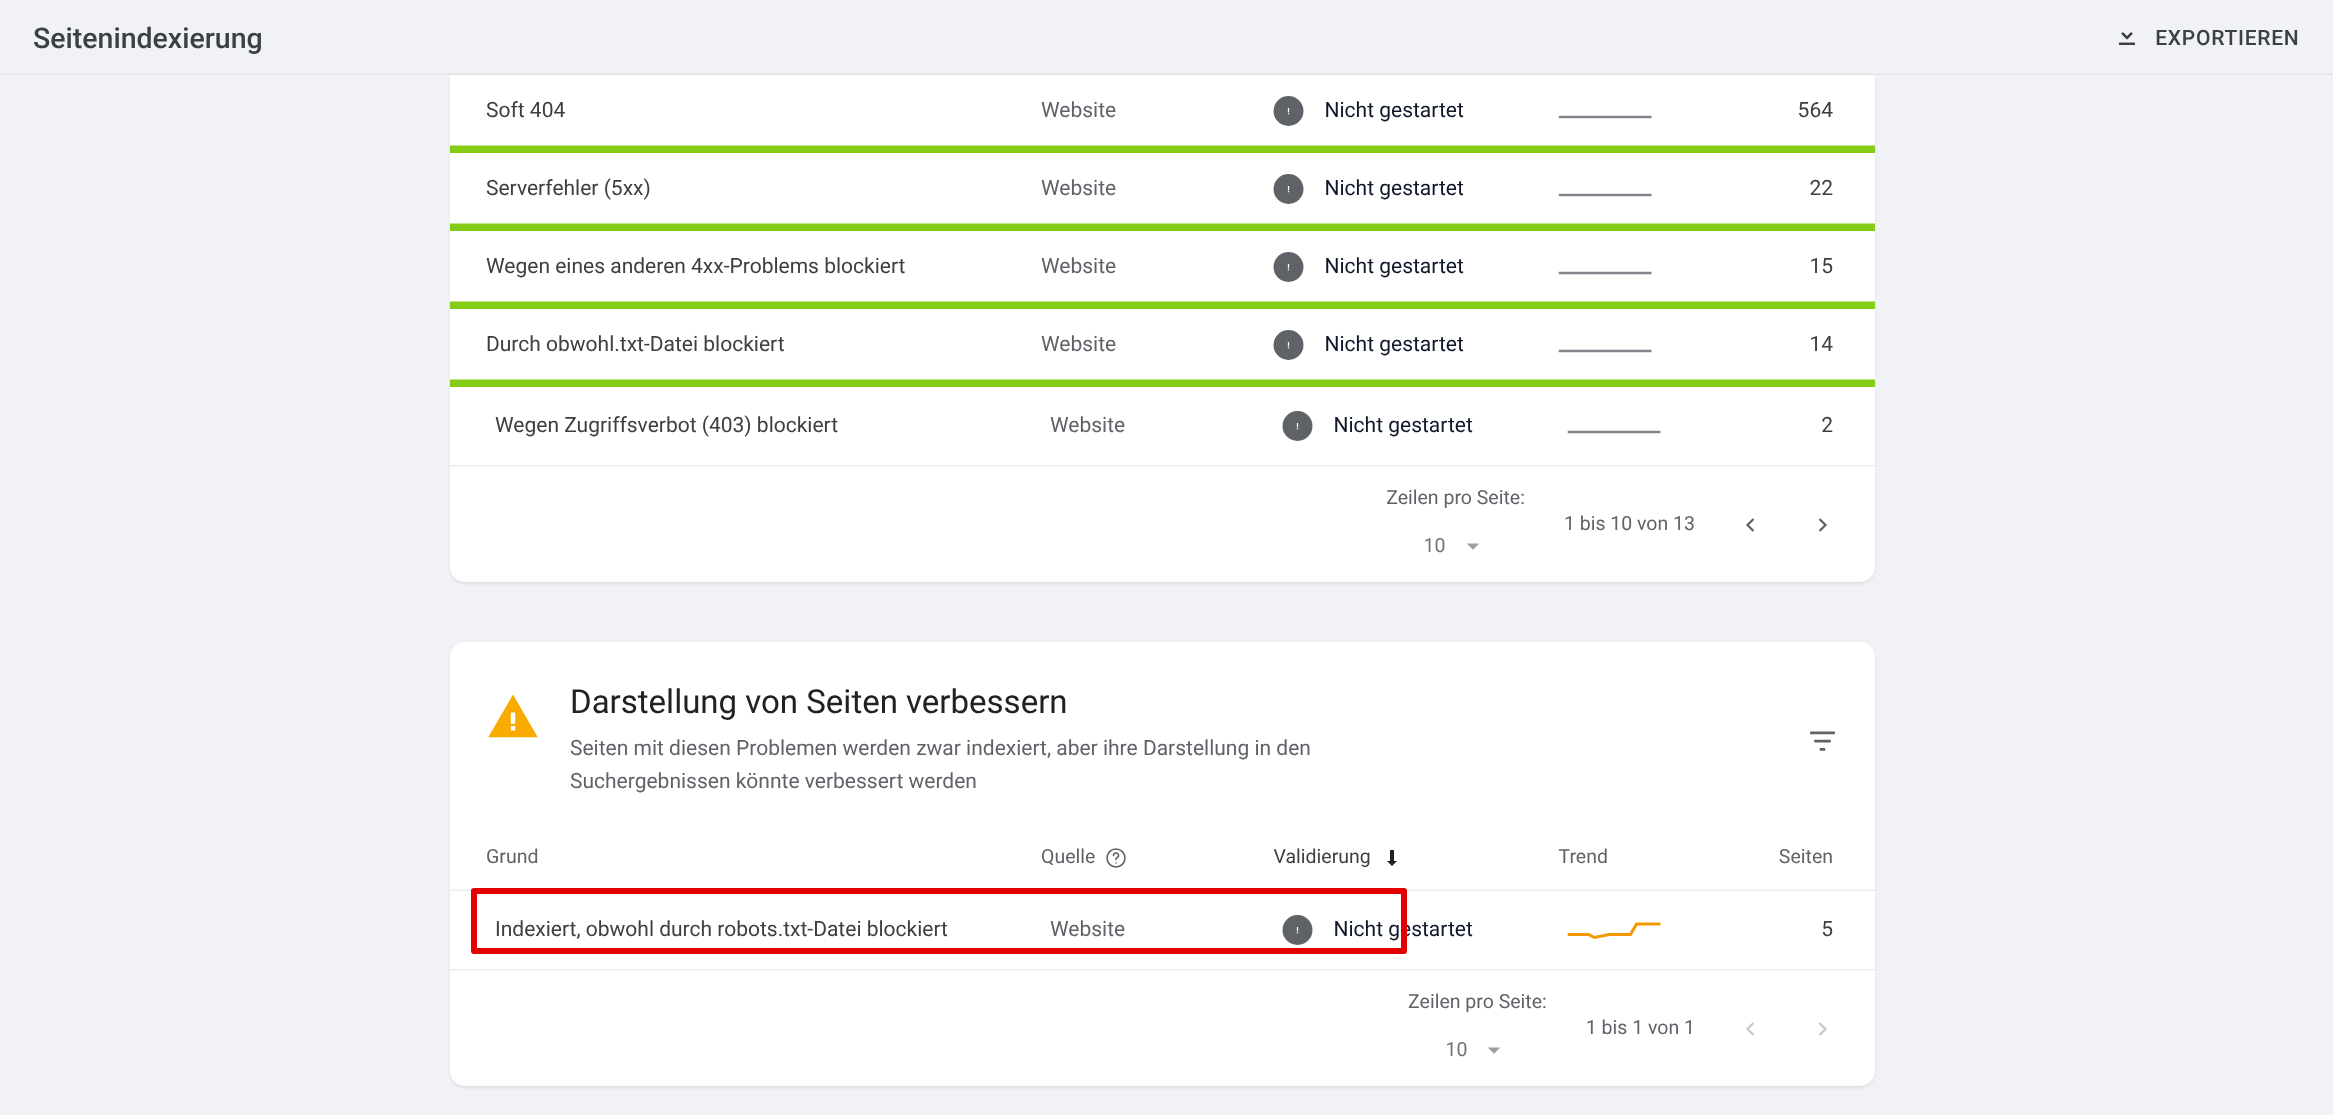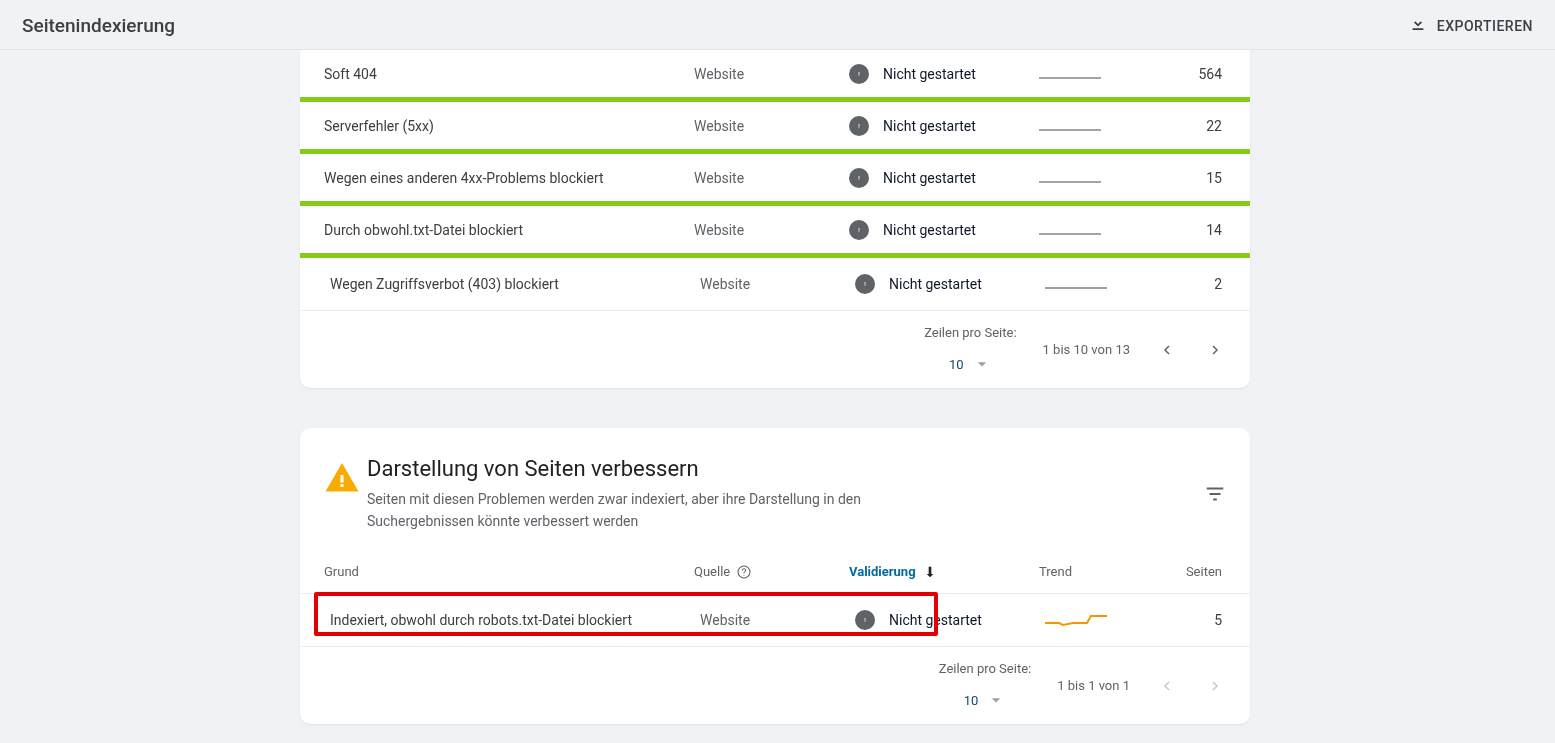--- a/index.html
+++ b/index.html
@@ -61,51 +61,51 @@
 
   .pagination {
     display:flex; align-items:center; justify-content:flex-end;
     gap: 26px;
     padding: 14px 24px;
     border-top: 1px solid #ebedef;
     color:#5f6368;
     font-size:13px;
   }
   .rows-per { display:flex; align-items:center; gap:14px;flex-direction:column; }
-  .rows-select { display:flex; align-items:center; gap:8px; color:#0c4a6e; cursor:pointer; }
+  .rows-select { display:flex; align-items:center; gap:8px; color:#737373; cursor:pointer; }
   .chev-icon { width:20px; height:20px; fill:#9aa0a6; }
   .pager { display:flex; align-items:center; gap:26px; }
   .pager-btn, .pager-btn-disabled { width:22px; height:22px; display:flex; align-items:center; justify-content:center; }
   .pager-btn { cursor:pointer; }
   .pager-btn svg, .pager-btn-disabled svg { width:16px; height:16px; }
   .pager-btn svg { fill:#5f6368; }
   .pager-btn-disabled svg { fill:#c4c7cb; }
 
   
   .card-head {
-    display:flex; align-items:flex-start; gap:7px;
+    display:flex; align-items:flex-start; gap:20px;
     padding: 28px 24px 18px 24px;
   }
   .warn-icon { width:36px; height:36px; flex-shrink:0; margin-top:4px; }
   .warn-icon svg { width:36px; height:36px; }
   .head-text { flex: 1 1 auto; }
   .head-title { font-size:22px; font-weight:400; color:#202124; margin-bottom:8px; }
   .head-sub { font-size:14px; color:#5f6368; line-height:1.55; max-width:560px; }
   .filter-icon { width:22px; height:22px; fill:#5f6368; cursor:pointer; align-self:center; }
 
   
   .colhead {
     display:flex; align-items:center;
     padding: 0 24px;
     height: 44px;
     font-size:13px; color:#5f6368;
     border-bottom: 1px solid #ebedef;
   }
   .colhead .col-reason, .colhead .col-source, .colhead .col-trend, .colhead .col-pages { color:#5f6368; }
-  .colhead .col-validation { color:#0369a1; font-weight:700; }
+  .colhead .col-validation { color:#404040; font-weight:400; }
   .help-circle { width:16px; height:16px; stroke:#5f6368; fill:none; margin-left:6px; }
   .sort-arrow { width:16px; height:16px; fill:#202124; margin-left:4px; }
 
   .highlight-box {
     position:absolute; border:4px solid #e20000; pointer-events:none;
     border-radius:2px;
   }
   .row-container { position:relative; }
 </style>
 </head>

